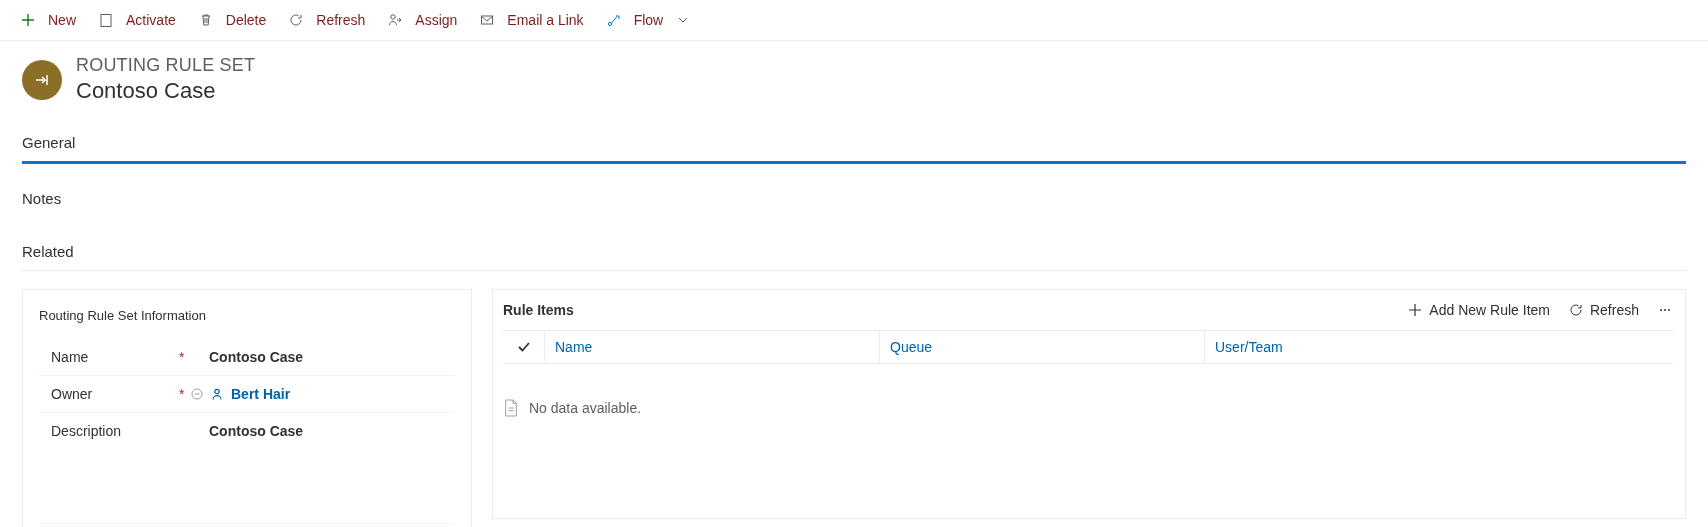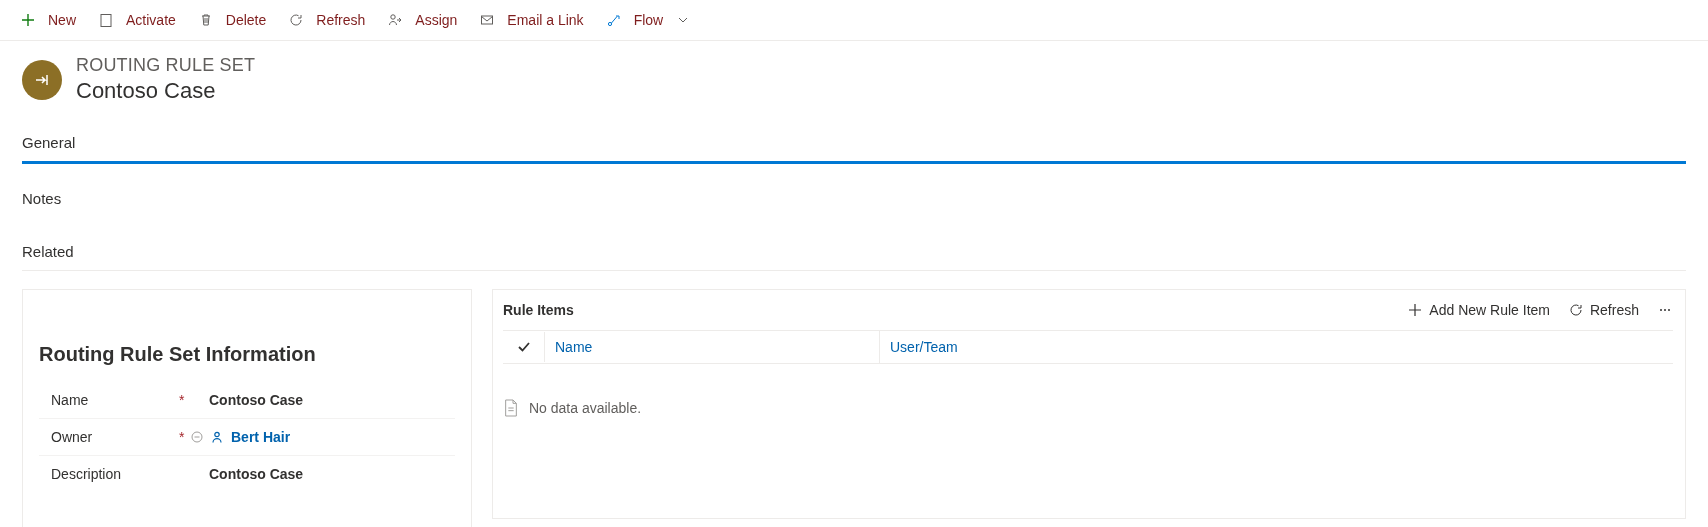--- a/index.html
+++ b/index.html
@@ -31,21 +31,21 @@
     .entity-title { font-size: 22px; font-weight: 400; color: #323130; }
 
     .tabs { display: flex; gap: 20px; border-bottom: 1px solid #edebe9; margin-bottom: 18px; flex-direction: column; }
     .tab { padding: 6px 0 10px 0; font-size: 15px; color: #323130; cursor: pointer; }
     .tab.active { border-bottom: 3px solid #0078d4; }
 
     .content-row { display: flex; gap: 20px; align-items: flex-start; }
 
     .panel { border: 1px solid #edebe9; }
     .panel-left { width: 450px; padding: 18px 16px 36px 16px; min-height: 280px; }
-    .panel-title { font-size: 20px; font-weight: 700; margin-bottom: 16px; margin-top: 35px; }
+    .panel-title { font-size: 13px; font-weight: 400; margin-bottom: 16px; }
 
     .field-row { display: flex; align-items: center; padding: 10px 12px; border-bottom: 1px solid #f3f2f1; }
     .field-label { width: 128px; font-size: 14px; color: #323130; }
     .field-req { color: #a4262c; width: 12px; }
     .field-lock { color: #605e5c; width: 18px; font-size: 12px; }
     .field-value { font-size: 14px; font-weight: 600; color: #323130; }
     .field-link { color: #0062ad; display: flex; align-items: center; gap: 6px; font-weight: 700; }
 
     .panel-right { flex: 1; padding: 12px 12px 30px 10px; min-height: 230px; }
     .rule-header { display: flex; align-items: center; justify-content: space-between; margin-bottom: 12px; }
@@ -230,20 +230,21 @@
         </div>
       </div>
 
       <div class="grid-header">
         <div class="grid-col check">
           <svg width="14" height="14" viewBox="0 0 14 14">
               <path d="M2 7l3.5 3.5L12 3" fill="none" stroke="#323130" stroke-width="1.8"></path>
             </svg>
         </div>
         <div class="grid-col name">Name</div>
+        <div class="grid-col queue">Queue</div>
         <div class="grid-col user">User/Team</div>
       </div>
 
       <div class="empty">
         <span class="icon">
           <svg width="24" height="28" viewBox="0 0 24 28">
               <path d="M4 2h11l5 5v19H4V2zM15 2v5h5M8 14h8M8 18h8" fill="none" stroke="#a19f9d" stroke-width="1.5"></path>
             </svg>
         </span>
         <span>No data available.</span>

